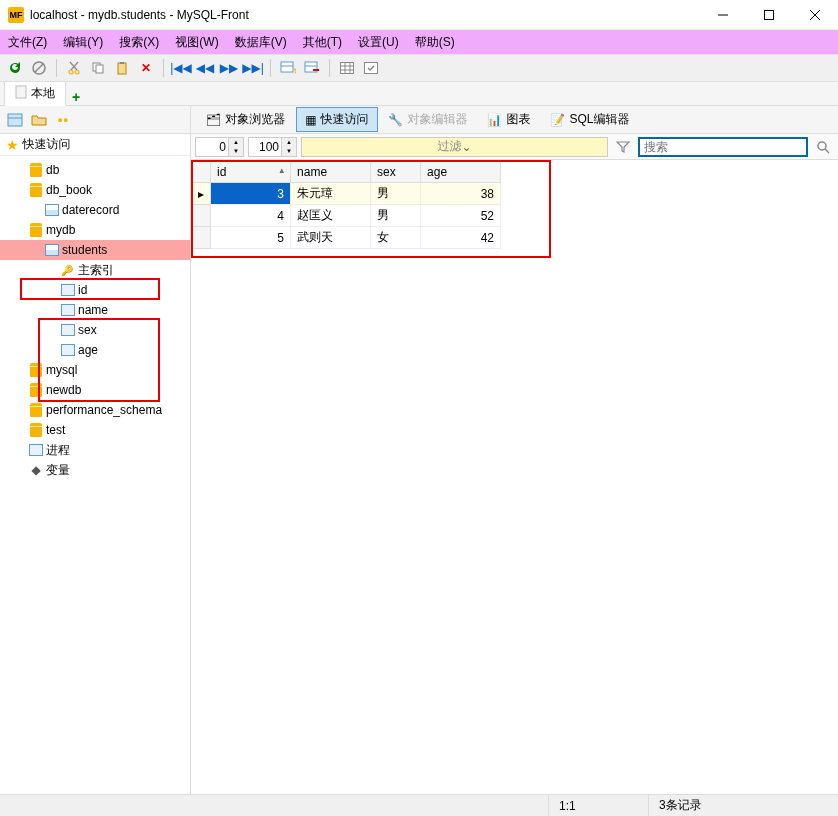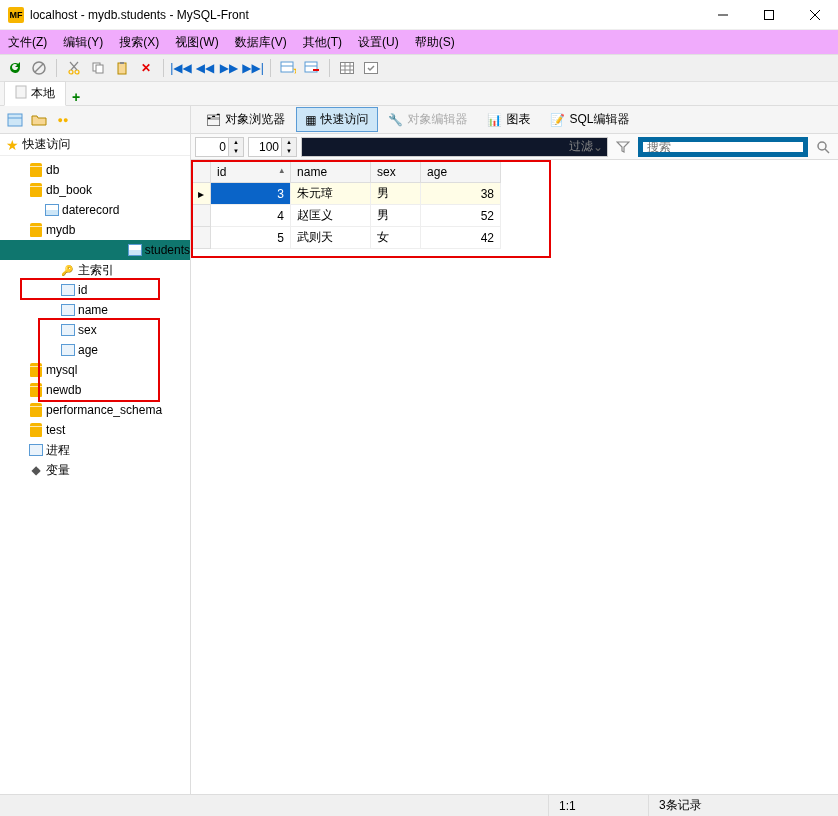--- a/index.html
+++ b/index.html
@@ -37,21 +37,21 @@
 .lefttoolbar { height: 28px; display: flex; align-items: center; padding: 0 4px; gap: 2px; background: #f5f5f5; border-bottom: 1px solid #ddd; }
 .lefttoolbar .lbtn { width: 22px; height: 22px; display: flex; align-items: center; justify-content: center; cursor: pointer; }
 
 
 .quickhdr { height: 22px; display: flex; align-items: center; padding: 0 6px; gap: 4px; border-bottom: 1px solid #eee; }
 .star { color: #f7b500; font-size: 14px; }
 
 
 .tree { flex: 1; overflow: auto; padding: 4px 0; position: relative; }
 .node { display: flex; align-items: center; height: 20px; padding-left: 4px; cursor: pointer; position: relative; }
-.node.selected { background: #0f766e; justify-content: flex-end; }
+.node.selected { background: #fca5a5; }
 .node .sp { display: inline-block; height: 1px; }
 .node .ic { width: 16px; height: 16px; display: flex; align-items: center; justify-content: center; margin-right: 2px; }
 .node .lbl { white-space: nowrap; }
 .dbicon { width: 12px; height: 14px; background: #f7b500; border-radius: 2px 2px 1px 1px; position: relative; }
 .dbicon::before { content: ""; position: absolute; top: 3px; left: 0; right: 0; height: 1px; background: rgba(255,255,255,0.7); }
 .tblicon { width: 14px; height: 12px; border: 1px solid #5a9bd5; background: linear-gradient(#fff 50%, #cde6f7 50%); }
 .colicon { width: 14px; height: 12px; border: 1px solid #5a9bd5; background: #eaf3fb; }
 .hosticon { width: 12px; height: 14px; border: 1px solid #bbb; background: #f5f5f5; }
 .keyicon::before { content: "🔑"; font-size: 10px; }
 .procicon { width: 14px; height: 12px; border: 1px solid #5a9bd5; background: #eaf3fb; }
@@ -65,24 +65,24 @@
 .viewtabs .vtab { padding: 3px 8px; cursor: pointer; display: flex; align-items: center; gap: 4px; border: 1px solid transparent; }
 .viewtabs .vtab.active { background: #cde6f7; border: 1px solid #5a9bd5; }
 .viewtabs .vtab.disabled { color: #aaa; }
 
 
 .filterbar { height: 26px; display: flex; align-items: center; padding: 0 4px; gap: 4px; background: #fafafa; border-bottom: 1px solid #ddd; }
 .spin { display: flex; align-items: center; }
 .spin input { width: 34px; height: 20px; border: 1px solid #ccc; text-align: right; padding-right: 2px; }
 .spin .arrows { display: flex; flex-direction: column; border: 1px solid #ccc; border-left: none; }
 .spin .arrows div { width: 14px; height: 9px; background: #f0f0f0; font-size: 6px; display: flex; align-items: center; justify-content: center; cursor: pointer; line-height: 1; }
-.filterbar .filterinput { flex: 1; height: 20px; border: 1px solid #ccc; padding: 0 4px; background: #0f172a; display: flex; align-items: center; justify-content: flex-end; }
+.filterbar .filterinput { flex: 1; height: 20px; border: 1px solid #ccc; padding: 0 4px; background: #fef9c3; display: flex; align-items: center; justify-content: center; }
 .filterbar .filterinput .dd { color: #666; cursor: pointer; }
 .filterbar .fbtn { width: 22px; height: 22px; display: flex; align-items: center; justify-content: center; cursor: pointer; color: #888; }
-.filterbar .search { width: 170px; height: 20px; border: 5px solid #0369a1; padding: 0 4px; color: #888; }
+.filterbar .search { width: 170px; height: 20px; border: 2px solid #0369a1; padding: 0 4px; color: #888; }
 
 
 .gridwrap { flex: 1; overflow: auto; position: relative; background: #fff; }
 .grid { border-collapse: collapse; }
 .grid th { background: #f5f5f5; border: 1px solid #ddd; padding: 2px 6px; text-align: left; font-weight: normal; height: 22px; position: relative; }
 .grid th.sorted::after { content: "▴"; position: absolute; right: 6px; font-size: 9px; color: #666; }
 .grid td { border: 1px solid #eee; padding: 2px 6px; height: 22px; }
 .grid td.num { text-align: right; }
 .grid tr.selrow td { background: #fffde7; }
 .grid tr.selrow td.idcell { background: #0a64c8; color: #fff; }

